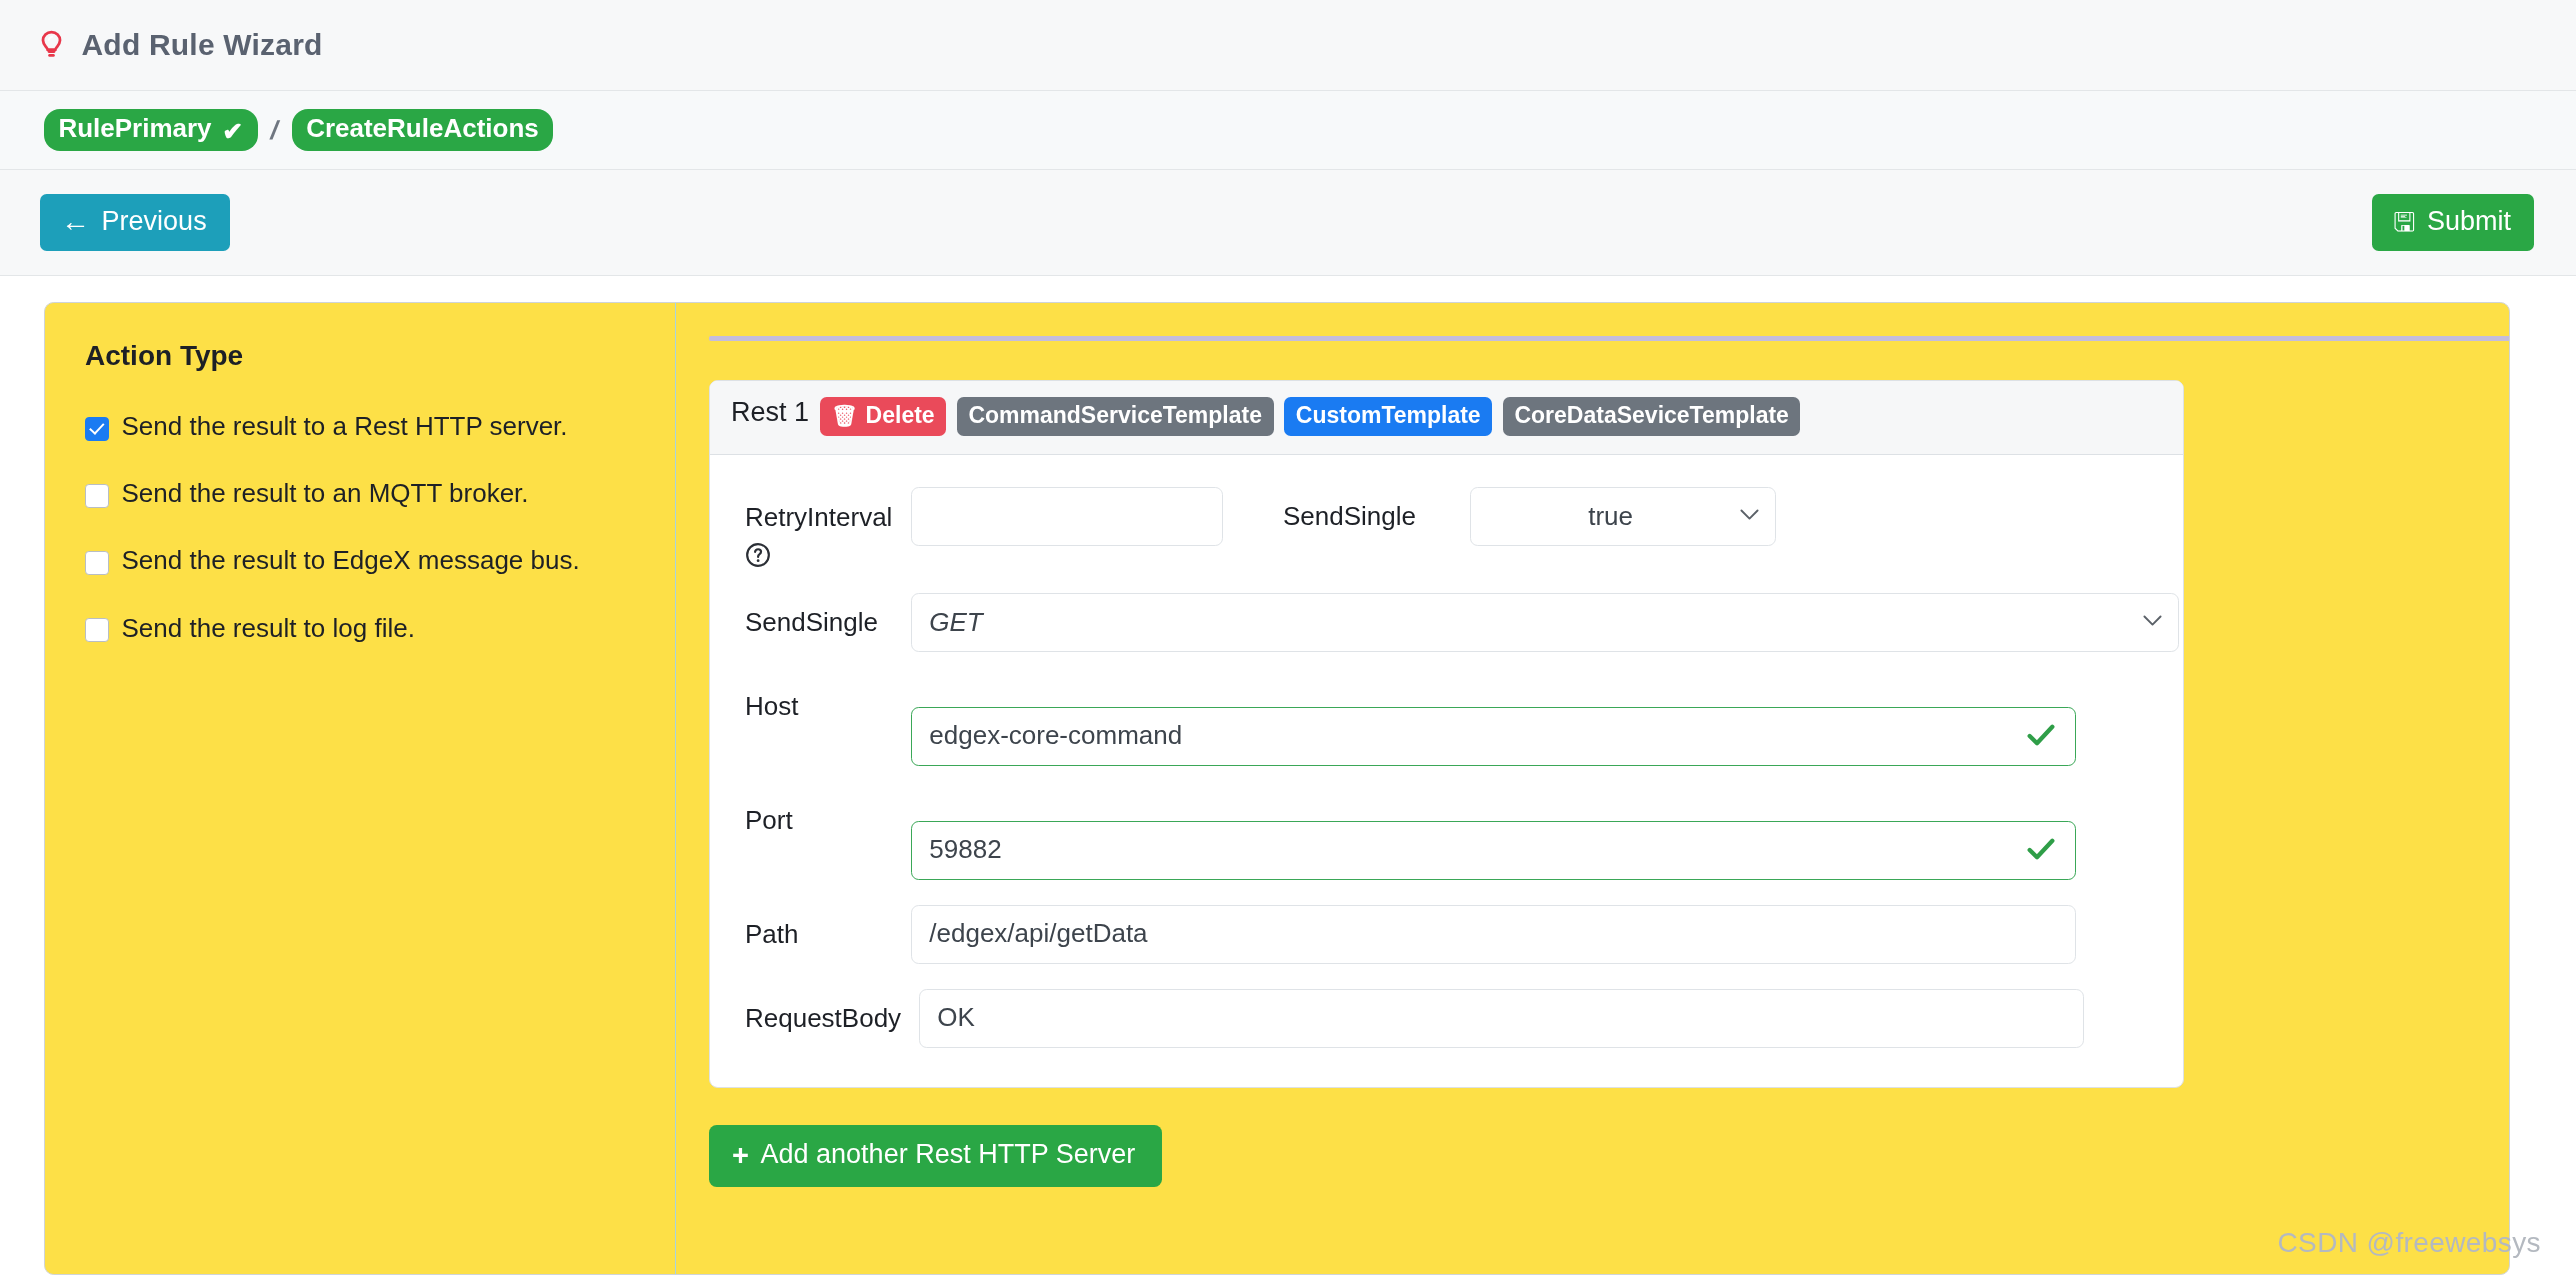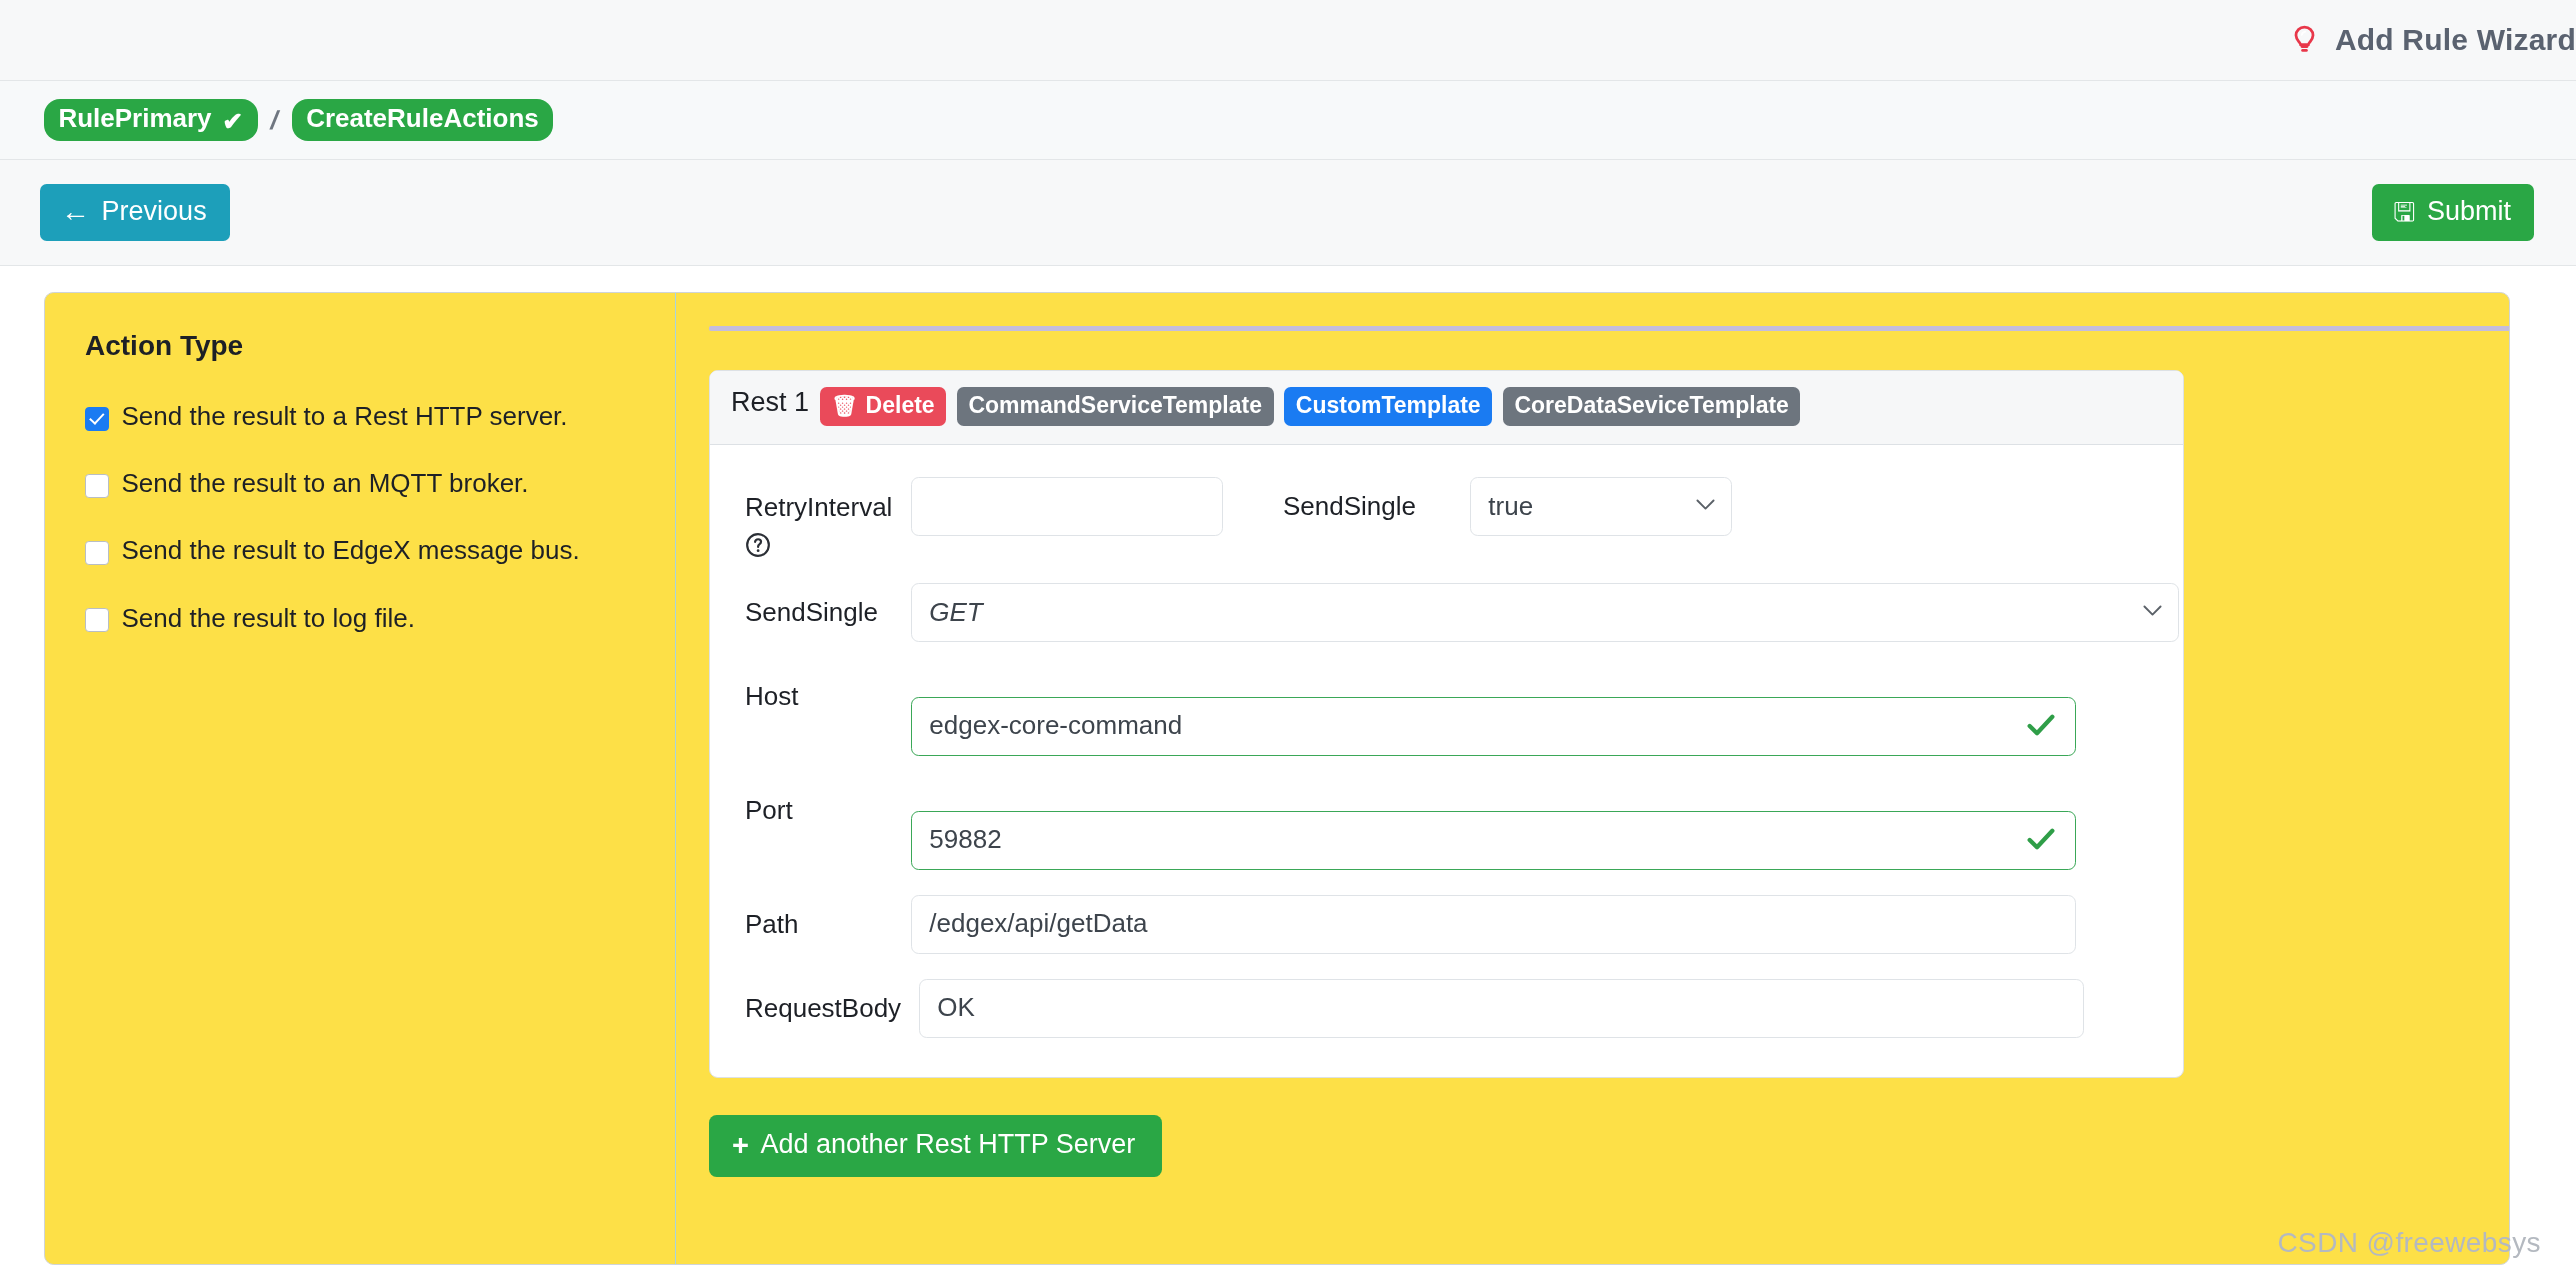--- a/index.html
+++ b/index.html
@@ -10,28 +10,27 @@
   body {
     width: 2576px;
     height: 1276px;
     font-family: "Liberation Sans", sans-serif;
     color: #212529;
     overflow: hidden;
   }
 
   
   .titlebar {
-    height: 81px;
+    height: 91px;
     background: #f7f8f9;
     border-bottom: 1.9px solid #e3e6e8;
     display: flex;
     align-items: center;
     padding-left: 35px;
     box-sizing: border-box;
-    justify-content: flex-end;
   }
   .bulb-icon {
     width: 33px;
     height: 33px;
     margin-right: 13.5px;
     display: block;
   }
   .titlebar-text {
     font-size: 30px;
     font-weight: bold;
@@ -312,21 +311,21 @@
   }
   .select-wrap { position: relative; display: inline-block; }
   .chevron {
     position: absolute;
     right: 17.3px;
     top: 22px;
     width: 19px;
     height: 12.5px;
     pointer-events: none;
   }
-  .select-sm { width: 262px; }
+  .select-sm { width: 306px; text-align: center; }
   .select-wide { width: 1268px; font-style: italic; }
 
   .mid-label {
     font-size: 26px;
     color: #1d2026;
     padding-top: 13.5px;
     margin-left: 60px;
     margin-right: 54px;
     white-space: nowrap;
   }

